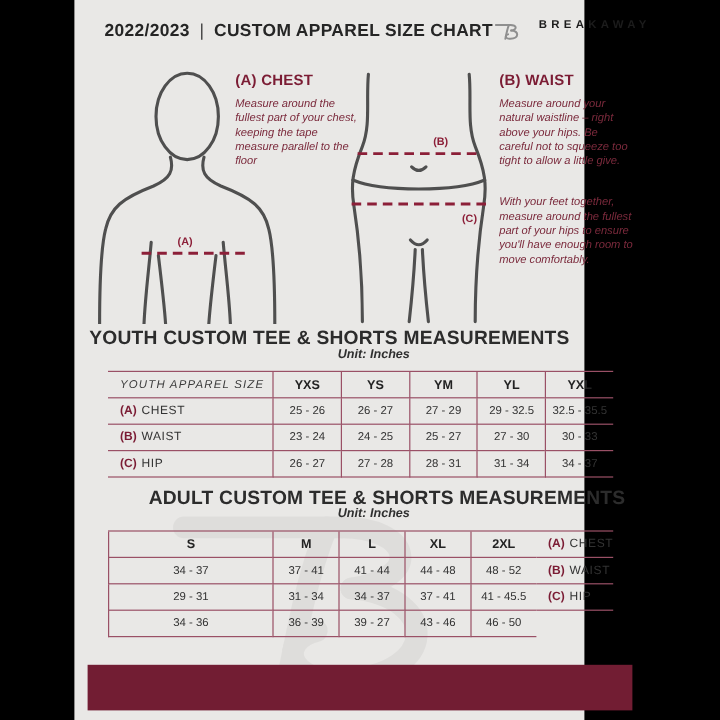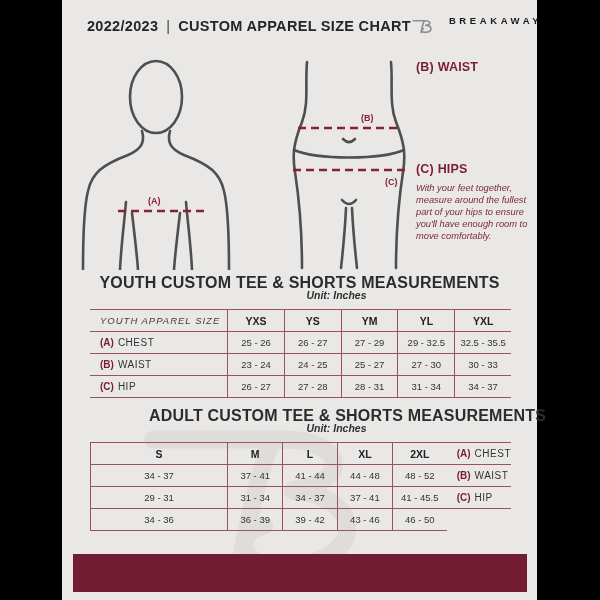--- a/index.html
+++ b/index.html
@@ -7,21 +7,21 @@
     --accent:#7b1c34;
     --line:#9a5066;
     --dark:#2c2c2c;
     --body-text:#3a3a3a;
     --fig:#4f4f4f;
     --bg:#e9e8e6;
   }
   *{margin:0;padding:0;box-sizing:border-box;}
   body{width:600px;height:600px;font-family:"Liberation Sans",sans-serif;}
   .stage{position:relative;width:600px;height:600px;background:#000;overflow:hidden;}
-  .page{position:absolute;left:62px;top:0;width:475px;height:600px;background:var(--bg);}
+  .page{position:absolute;left:62px;top:0;width:425px;height:600px;background:var(--bg);}
 
   
   .hdr{position:absolute;left:0;top:0;width:100%;padding:15px 11px 0 25px;display:flex;justify-content:space-between;align-items:center;}
   .hdr-title{font-size:14.5px;font-weight:bold;color:#252525;letter-spacing:.3px;white-space:nowrap;}
   .hdr-title .sep{margin:0 8px;font-weight:normal;color:#444;}
   .brand{display:flex;gap:14px;}
   .brand-name{font-size:9.5px;font-weight:bold;letter-spacing:3.6px;color:#1c1c1c;}
 
   
   .guide{position:absolute;}
@@ -93,25 +93,29 @@
       <path d="M53 81 Q59 87 65 81"></path>
       <path d="M52 142 Q59 150 66 142"></path>
       <path d="M56 150 C55 172 53 192 51 210"></path>
       <path d="M62 150 C63 172 65 192 67 210"></path>
       <line x1="8" y1="70" x2="111" y2="70"></line>
       <line x1="3" y1="112" x2="116" y2="112"></line>
       <text x="71" y="63">(B)</text>
       <text x="95" y="127">(C)</text>
     </svg>
 
+    <div class="guide" style="left:134px;top:60px;width:102px;">
+      <h3>(A) CHEST</h3>
+      <p>Measure around the fullest part of your chest, keeping the tape measure parallel to the floor</p>
+    </div>
     <div class="guide" style="left:354px;top:60px;width:112px;">
       <h3>(B) WAIST</h3>
+      <p>Measure around your natural waistline – right above your hips. Be careful not to squeeze too tight to allow a little give.</p>
     </div>
     <div class="guide" style="left:354px;top:162px;width:114px;">
-      <h3>(C) HIPS</h3>
       <p>With your feet together, measure around the fullest part of your hips to ensure you'll have enough room to move comfortably.</p>
     </div>
 
     <svg class="watermark" width="300" height="230" viewBox="0 0 32 28">
       <path d="M3 7 H19"></path>
       <path d="M19 7 C26 7 27.5 12 20 13.2"></path>
       <path d="M20 13.2 C29 14 29 22 19 22.5 C13.5 22.7 12.5 18.5 16.5 17.5"></path>
       <path d="M17.5 7 C15.5 12 14.5 17.5 13.5 22.5"></path>
     </svg>
 
@@ -184,20 +188,20 @@
       <div class="cell vline">34 - 37</div>
       <div class="cell vline">37 - 41</div>
       <div class="cell vline">41 - 45.5</div>
 
       <div class="cell first">
         <span class="row-code">(C)</span>
         <span class="row-lab">HIP</span>
       </div>
       <div class="cell vline">34 - 36</div>
       <div class="cell vline">36 - 39</div>
-      <div class="cell vline">39 - 42</div>
+      <div class="cell vline">39 - 27</div>
       <div class="cell vline">43 - 46</div>
       <div class="cell vline">46 - 50</div>
     </div>
 
     <div class="footer-bar"></div>
   </div>
 </div>
 
 </body></html>

